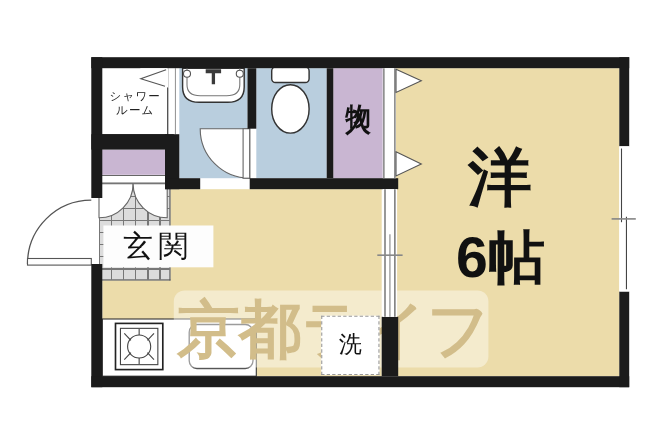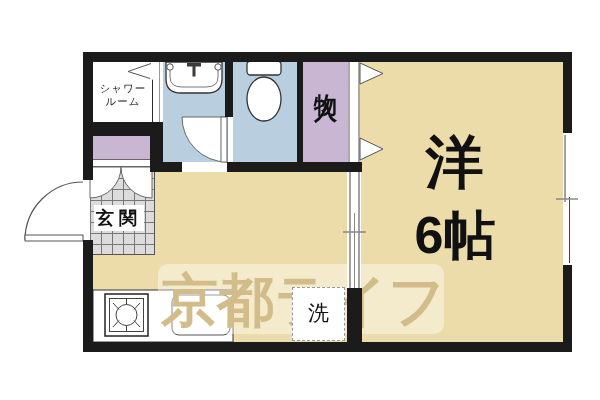--- a/index.html
+++ b/index.html
@@ -22,22 +22,22 @@
   
   .lbl{position:absolute;color:#111;}
   .shower-lbl{left:93px;top:82px;width:60px;text-align:center;font-size:10.5px;
               line-height:13px;color:#222;letter-spacing:1px;}
   .closet-lbl{left:311px;top:76px;font-size:23px;writing-mode:vertical-rl;
               letter-spacing:4px;font-weight:bold;}
   .yo-lbl{left:362px;top:132px;width:185px;text-align:center;font-size:58px;
           font-weight:bold;line-height:60px;}
   .rokujo-lbl{left:355px;top:206px;width:200px;text-align:center;font-size:52px;
           font-weight:bold;line-height:58px;}
-  .genkan-lbl{left:94px;top:205px;font-size:18px;font-weight:700;letter-spacing:5px;
-          background:#fdfdfd;padding:1px 2px;}
+  .genkan-lbl{left:94px;top:205px;font-size:27px;font-weight:400;letter-spacing:5px;
+          background:#fdfdfd;padding:1px 18px;}
   .sen-lbl{left:292px;top:299px;width:53px;text-align:center;font-size:21px;font-weight:500;}
   .sen-box{left:292px;top:287px;width:53px;height:54px;background:#fff;
            border:1.5px dashed #999;box-sizing:border-box;}
   .wm-band{left:158px;top:264px;width:286px;height:70px;background:rgba(255,255,255,0.42);
            border-radius:10px;}
   .wm-text{left:158px;top:266px;width:290px;text-align:center;font-size:57px;
            font-weight:bold;line-height:68px;color:#d2bd8a;letter-spacing:-1px;}
 </style>
 </head>
 <body>

